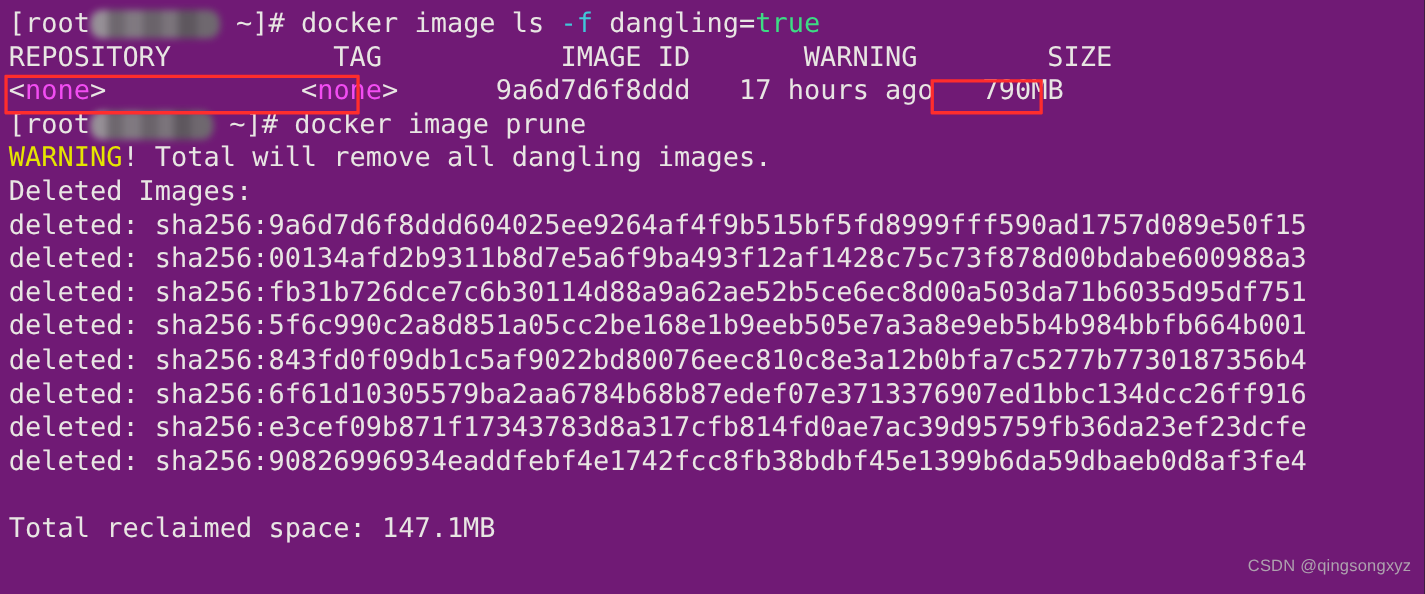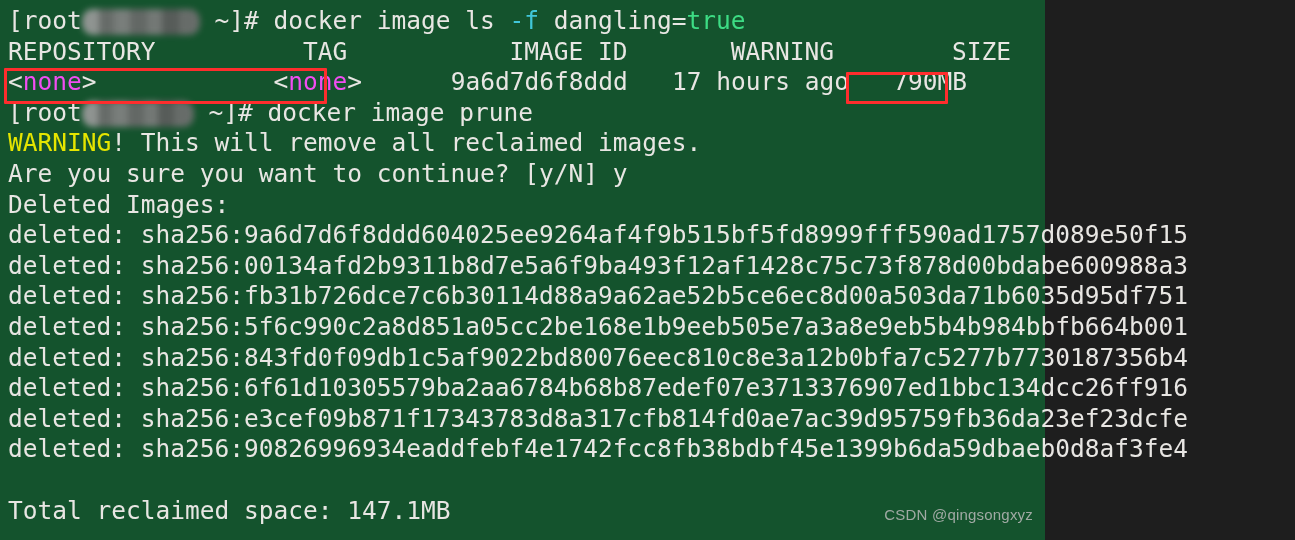--- a/index.html
+++ b/index.html
@@ -10,23 +10,23 @@
   }
   body {
     width: 1295px;
     height: 540px;
     overflow: hidden;
     font-family: "DejaVu Sans Mono", "Liberation Mono", monospace;
   }
 
   #terminal {
     position: relative;
-    width: 1045px;
+    width: 1295px;
     height: 540px;
-    background: #14532d;
+    background: #701a75;
     color: #e8e6e3;
     font-family: "DejaVu Sans Mono", "Liberation Mono", monospace;
     font-size: 24.5px;
     line-height: 30.6px;
     letter-spacing: 0px;
     padding: 6px 0 0 8px;
     box-sizing: border-box;
   }
 
   .line {
@@ -99,23 +99,22 @@
 <div id="terminal">
 
   <div class="line"><span class="c-default">[root</span><span class="redact r1"></span><span class="c-default"> ~]# </span><span class="c-default">docker image ls </span><span class="c-cyan">-f</span><span class="c-default"> </span><span class="c-default">dangling=</span><span class="c-green">true</span></div>
 
   <div class="line">REPOSITORY          TAG           IMAGE ID       WARNING        SIZE</div>
 
   <div class="line"><span class="c-bracket">&lt;</span><span class="c-magenta">none</span><span class="c-bracket">&gt;</span><span class="sp">            </span><span class="c-bracket">&lt;</span><span class="c-magenta">none</span><span class="c-bracket">&gt;</span><span class="sp">      </span><span class="c-default">9a6d7d6f8ddd</span><span class="sp">   </span><span class="c-default">17 hours ago</span><span class="sp">   </span><span class="c-default">790MB</span></div>
 
   <div class="line"><span class="c-default">[root</span><span class="redact r2"></span><span class="c-default"> ~]# </span><span class="c-default">docker image prune</span></div>
 
-  <div class="line"><span class="c-yellow">WARNING</span><span class="c-default">! This will remove all reclaimed images.</span></div>
+  <div class="line"><span class="c-yellow">WARNING</span><span class="c-default">! Total will remove all dangling images.</span></div>
 
-  <div class="line">Are you sure you want to continue? [y/N] y</div>
 
   <div class="line">Deleted Images:</div>
 
   <div class="line"><span class="c-default">deleted: </span><span class="c-default">sha256:9a6d7d6f8ddd604025ee9264af4f9b515bf5fd8999fff590ad1757d089e50f15</span></div>
   <div class="line"><span class="c-default">deleted: </span><span class="c-default">sha256:00134afd2b9311b8d7e5a6f9ba493f12af1428c75c73f878d00bdabe600988a3</span></div>
   <div class="line"><span class="c-default">deleted: </span><span class="c-default">sha256:fb31b726dce7c6b30114d88a9a62ae52b5ce6ec8d00a503da71b6035d95df751</span></div>
   <div class="line"><span class="c-default">deleted: </span><span class="c-default">sha256:5f6c990c2a8d851a05cc2be168e1b9eeb505e7a3a8e9eb5b4b984bbfb664b001</span></div>
   <div class="line"><span class="c-default">deleted: </span><span class="c-default">sha256:843fd0f09db1c5af9022bd80076eec810c8e3a12b0bfa7c5277b7730187356b4</span></div>
   <div class="line"><span class="c-default">deleted: </span><span class="c-default">sha256:6f61d10305579ba2aa6784b68b87edef07e3713376907ed1bbc134dcc26ff916</span></div>
   <div class="line"><span class="c-default">deleted: </span><span class="c-default">sha256:e3cef09b871f17343783d8a317cfb814fd0ae7ac39d95759fb36da23ef23dcfe</span></div>

